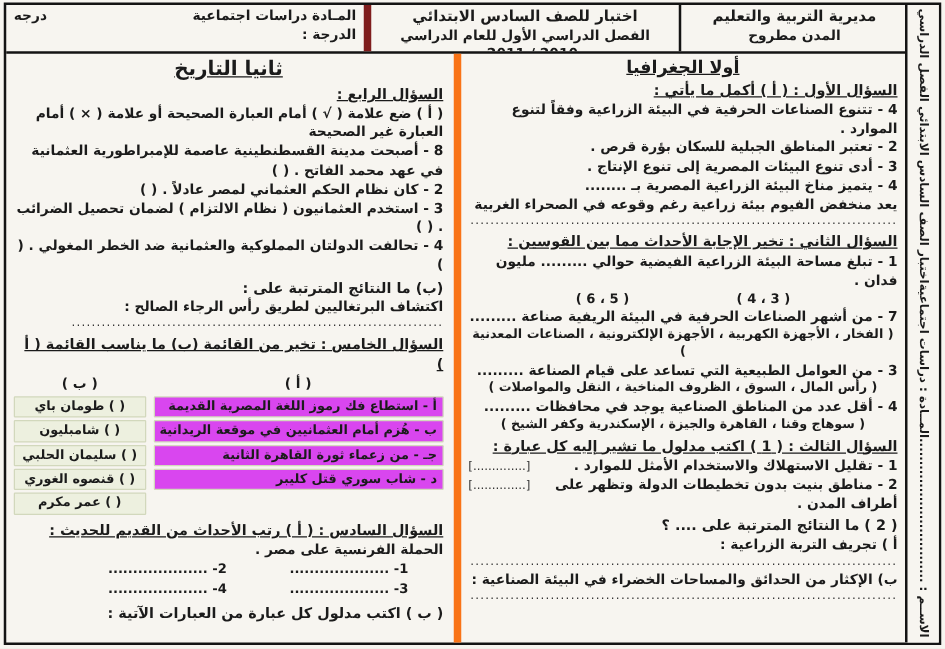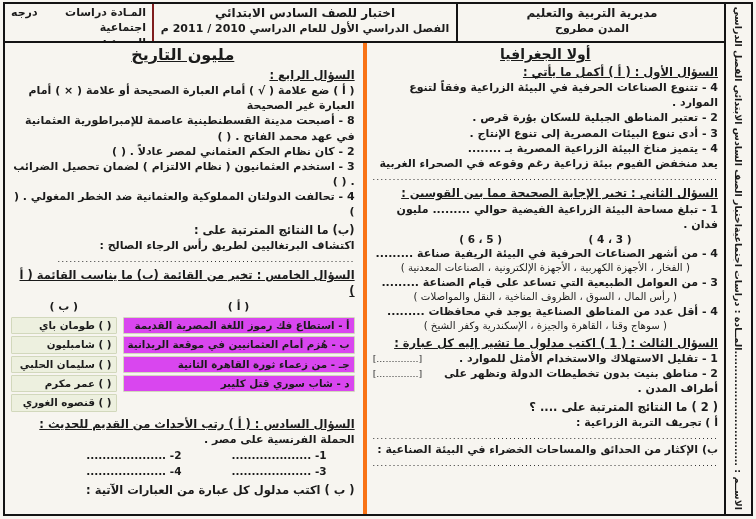--- a/index.html
+++ b/index.html
@@ -9,63 +9,63 @@
     background:#dedbd4;
     font-family:"DejaVu Sans",sans-serif;
     color:#1b1b1b;
   }
   .paper{position:absolute;inset:0;background:#f7f5f0;}
   .frame{position:absolute;top:2px;bottom:3px;left:3px;right:3px;border:2px solid #141414;background:#f7f5f0;}
 
   
   .header{position:absolute;top:0;left:0;right:25px;height:37px;border-bottom:2px solid #141414;display:flex;direction:rtl;}
   .hcell{box-sizing:border-box;padding:2px 6px 0;overflow:hidden;}
-  .hcell.c1{width:270px;border-left:2px solid #141414;text-align:center;}
-  .hcell.c2{width:304px;border-left:2px solid #7f1d1d;text-align:center;}
+  .hcell.c1{width:183px;border-left:2px solid #141414;text-align:center;}
+  .hcell.c2{width:252px;border-left:6px solid #7f1d1d;text-align:center;}
   .hcell.c3{flex:1;}
   .h1{font-size:12px;font-weight:700;line-height:1.3;}
   .h2{font-size:11px;font-weight:700;line-height:1.3;}
   .hrow{display:flex;justify-content:space-between;align-items:baseline;font-size:11px;font-weight:700;line-height:1.35;}
 
   
   .strip{position:absolute;top:0;bottom:0;right:0;width:25px;border-left:2px solid #141414;overflow:hidden;background:#f7f5f0;}
   .strip-inner{
     position:absolute;top:50%;left:50%;
     width:502px;height:20px;
     transform:translate(-50%,-50%) rotate(90deg);
     display:flex;direction:rtl;justify-content:space-between;align-items:center;
     font-size:9.5px;font-weight:700;white-space:nowrap;
   }
 
   
   .content{position:absolute;top:39px;bottom:0;left:0;right:25px;display:flex;direction:rtl;}
   .col{box-sizing:border-box;padding:2px 8px 2px 6px;overflow:hidden;}
-  .geo{width:50.4%;border-left:4px solid #f97316;}
+  .geo{width:50.4%;border-left:6px solid #f97316;}
   .hist{flex:1;}
 
   .title-geo{text-align:center;font-size:14px;font-weight:700;text-decoration:underline;margin:1px 0 2px;}
   .title-hist{text-align:center;font-size:16px;font-weight:700;text-decoration:underline;margin:0 0 3px;}
 
   .t{font-size:11px;font-weight:600;line-height:1.38;margin:0;}
   .head{font-size:11.5px;font-weight:700;line-height:1.4;margin-top:2px;}
   .ul{text-decoration:underline;}
   .dots{font-size:9.5px;font-weight:400;letter-spacing:1px;white-space:nowrap;overflow:hidden;line-height:1.3;color:#333;}
   .opts{display:flex;justify-content:space-evenly;font-size:10.5px;font-weight:700;line-height:1.35;}
-  .optline{text-align:center;font-size:10.2px;font-weight:400;line-height:1.35;}
+  .optline{text-align:center;font-size:10.2px;font-weight:700;line-height:1.35;}
   .row-sb{display:flex;justify-content:space-between;align-items:baseline;gap:4px;}
   .row-sb .tx{font-size:11px;font-weight:600;line-height:1.38;}
   .bx{font-size:9.5px;font-weight:400;white-space:nowrap;color:#333;}
 
   
   .q5{display:flex;gap:6px;margin:1px 0 2px;direction:rtl;}
   .q5a{flex:1.55;}
   .q5b{flex:1;}
   .q5h{text-align:center;font-weight:700;font-size:11px;line-height:1.3;}
   .mi{background:#d946ef;border:1px solid #d2d8bc;border-radius:1px;padding:0 4px;margin:2px 0;font-size:10.3px;font-weight:600;line-height:1.5;white-space:nowrap;overflow:hidden;}
-  .q5b .mi{background:#edf0df;}
+  .q5b .mi{background:#edf0df;text-align:center;}
 
   .q6blanks{display:flex;flex-wrap:wrap;padding-right:28px;margin:1px 0;}
   .q6blanks>div{width:46%;font-size:10.5px;font-weight:600;line-height:1.5;}
 </style>
 </head>
 <body>
 
 <div class="paper">
   <div class="frame">
 
@@ -104,27 +104,27 @@
 
         <div class="head ul">السؤال الأول : ( أ ) أكمل ما يأتي :</div>
         <div class="t">4 - تتنوع الصناعات الحرفية في البيئة الزراعية وفقاً لتنوع الموارد .</div>
         <div class="t">2 - تعتبر المناطق الجبلية للسكان بؤرة قرص .</div>
         <div class="t">3 - أدى تنوع البيئات المصرية إلى تنوع الإنتاج .</div>
         <div class="t">4 - يتميز مناخ البيئة الزراعية المصرية بـ ........</div>
 
         <div class="t">يعد منخفض الفيوم بيئة زراعية رغم وقوعه في الصحراء الغربية</div>
         <div class="dots">......................................................................................</div>
 
-        <div class="head ul">السؤال الثاني : تخير الإجابة الصحيحة مما بين القوسين :</div>
+        <div class="head ul">السؤال الثاني : تخير الإجابة الأحداث مما بين القوسين :</div>
         <div class="t">1 - تبلغ مساحة البيئة الزراعية الفيضية حوالي ......... مليون فدان .</div>
         <div class="opts">
           <span>( 3 ، 4 )</span>
           <span>( 5 ، 6 )</span>
         </div>
-        <div class="t">4 - من أشهر الصناعات الحرفية في البيئة الريفية صناعة .........</div>
+        <div class="t">7 - من أشهر الصناعات الحرفية في البيئة الريفية صناعة .........</div>
         <div class="optline">( الفخار ، الأجهزة الكهربية ، الأجهزة الإلكترونية ، الصناعات المعدنية )</div>
         <div class="t">3 - من العوامل الطبيعية التي تساعد على قيام الصناعة .........</div>
         <div class="optline">( رأس المال ، السوق ، الظروف المناخية ، النقل والمواصلات )</div>
         <div class="t">4 - أقل عدد من المناطق الصناعية يوجد في محافظات .........</div>
         <div class="optline">( سوهاج وقنا ، القاهرة والجيزة ، الإسكندرية وكفر الشيخ )</div>
 
         <div class="head ul">السؤال الثالث : ( 1 ) اكتب مدلول ما تشير إليه كل عبارة :</div>
         <div class="row-sb">
           <span class="tx">1 - تقليل الاستهلاك والاستخدام الأمثل للموارد .</span>
           <span class="bx">[..............]</span>
@@ -135,21 +135,21 @@
         </div>
 
         <div class="head">( 2 ) ما النتائج المترتبة على .... ؟</div>
         <div class="t">أ ) تجريف التربة الزراعية :</div>
         <div class="dots">......................................................................................</div>
         <div class="t">ب) الإكثار من الحدائق والمساحات الخضراء في البيئة الصناعية :</div>
         <div class="dots">......................................................................................</div>
       </div>
 
       <div class="col hist">
-        <div class="title-hist">مليون التاريخ</div>
+        <div class="title-hist">ثانيا التاريخ</div>
 
         <div class="head ul">السؤال الرابع :</div>
         <div class="t">( أ ) ضع علامة ( √ ) أمام العبارة الصحيحة أو علامة ( × ) أمام العبارة غير الصحيحة</div>
         <div class="t">8 - أصبحت مدينة القسطنطينية عاصمة للإمبراطورية العثمانية في عهد محمد الفاتح . (    )</div>
         <div class="t">2 - كان نظام الحكم العثماني لمصر عادلاً . (    )</div>
         <div class="t">3 - استخدم العثمانيون ( نظام الالتزام ) لضمان تحصيل الضرائب . (    )</div>
         <div class="t">4 - تحالفت الدولتان المملوكية والعثمانية ضد الخطر المغولي . (    )</div>
 
         <div class="head">(ب) ما النتائج المترتبة على :</div>
         <div class="t">اكتشاف البرتغاليين لطريق رأس الرجاء الصالح :</div>
@@ -162,22 +162,22 @@
             <div class="mi">أ - استطاع فك رموز اللغة المصرية القديمة</div>
             <div class="mi">ب - هُزم أمام العثمانيين في موقعة الريدانية</div>
             <div class="mi">جـ - من زعماء ثورة القاهرة الثانية</div>
             <div class="mi">د - شاب سوري قتل كليبر</div>
           </div>
           <div class="q5b">
             <div class="q5h">( ب )</div>
             <div class="mi">(      ) طومان باي</div>
             <div class="mi">(      ) شامبليون</div>
             <div class="mi">(      ) سليمان الحلبي</div>
+            <div class="mi">(      ) قنصوه الغوري</div>
             <div class="mi">(      ) عمر مكرم</div>
-            <div class="mi">(      ) قنصوه الغوري</div>
           </div>
         </div>
 
         <div class="head ul">السؤال السادس : ( أ ) رتب الأحداث من القديم للحديث :</div>
         <div class="t">الحملة الفرنسية على مصر .</div>
         <div class="q6blanks">
           <div>1- ....................</div>
           <div>2- ....................</div>
           <div>3- ....................</div>
           <div>4- ....................</div>

